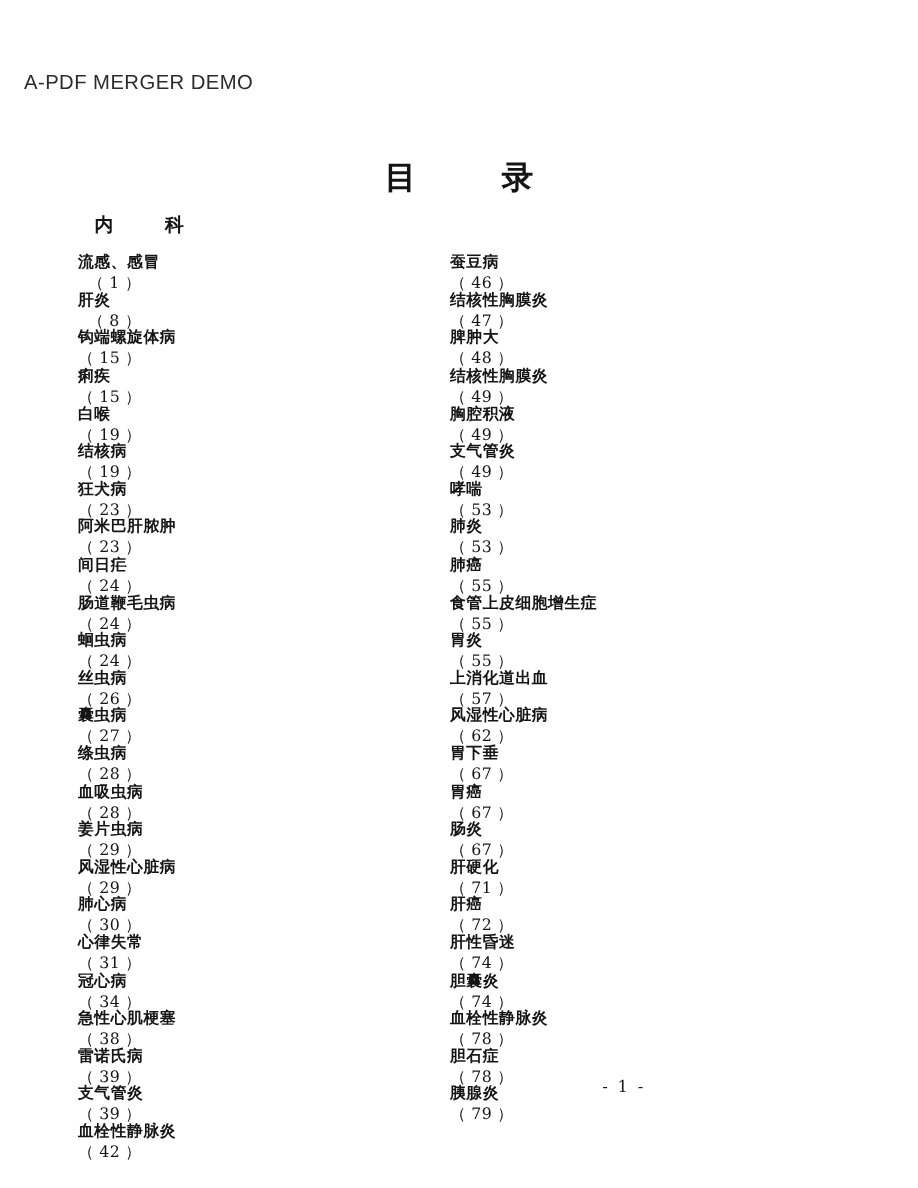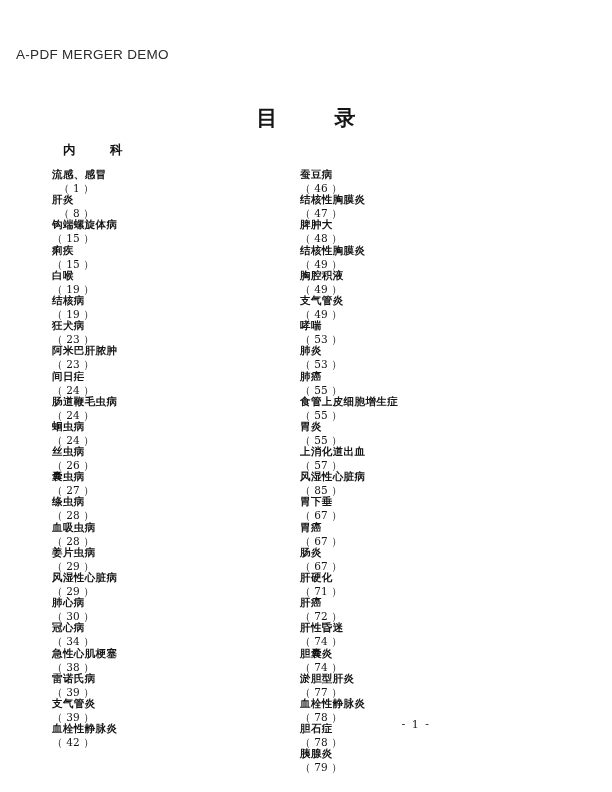--- a/index.html
+++ b/index.html
@@ -238,20 +238,25 @@
             <span class="toc-label">风湿性心脏病</span>
             <span class="toc-dots"></span>
             <span class="toc-page">（ 29 ）</span>
           </div>
           <div class="toc-entry">
             <span class="toc-label">肺心病</span>
             <span class="toc-dots"></span>
             <span class="toc-page">（ 30 ）</span>
           </div>
           <div class="toc-entry">
+            <span class="toc-label">心律失常</span>
+            <span class="toc-dots"></span>
+            <span class="toc-page">（ 31 ）</span>
+          </div>
+          <div class="toc-entry">
             <span class="toc-label">冠心病</span>
             <span class="toc-dots"></span>
             <span class="toc-page">（ 34 ）</span>
           </div>
           <div class="toc-entry">
             <span class="toc-label">急性心肌梗塞</span>
             <span class="toc-dots"></span>
             <span class="toc-page">（ 38 ）</span>
           </div>
           <div class="toc-entry">
@@ -331,21 +336,21 @@
             <span class="toc-page">（ 55 ）</span>
           </div>
           <div class="toc-entry">
             <span class="toc-label">上消化道出血</span>
             <span class="toc-dots"></span>
             <span class="toc-page">（ 57 ）</span>
           </div>
           <div class="toc-entry">
             <span class="toc-label">风湿性心脏病</span>
             <span class="toc-dots"></span>
-            <span class="toc-page">（ 85 ）</span>
+            <span class="toc-page">（ 62 ）</span>
           </div>
           <div class="toc-entry">
             <span class="toc-label">胃下垂</span>
             <span class="toc-dots"></span>
             <span class="toc-page">（ 67 ）</span>
           </div>
           <div class="toc-entry">
             <span class="toc-label">胃癌</span>
             <span class="toc-dots"></span>
             <span class="toc-page">（ 67 ）</span>
@@ -367,25 +372,20 @@
           </div>
           <div class="toc-entry">
             <span class="toc-label">肝性昏迷</span>
             <span class="toc-dots"></span>
             <span class="toc-page">（ 74 ）</span>
           </div>
           <div class="toc-entry">
             <span class="toc-label">胆囊炎</span>
             <span class="toc-dots"></span>
             <span class="toc-page">（ 74 ）</span>
-          </div>
-          <div class="toc-entry">
-            <span class="toc-label">淤胆型肝炎</span>
-            <span class="toc-dots"></span>
-            <span class="toc-page">（ 77 ）</span>
           </div>
           <div class="toc-entry">
             <span class="toc-label">血栓性静脉炎</span>
             <span class="toc-dots"></span>
             <span class="toc-page">（ 78 ）</span>
           </div>
           <div class="toc-entry">
             <span class="toc-label">胆石症</span>
             <span class="toc-dots"></span>
             <span class="toc-page">（ 78 ）</span>

